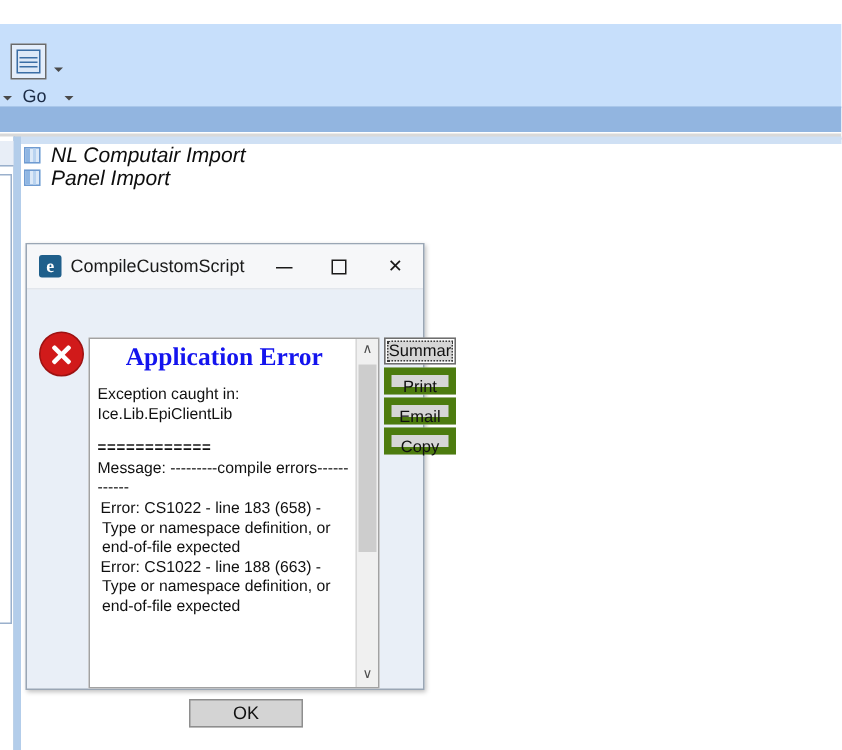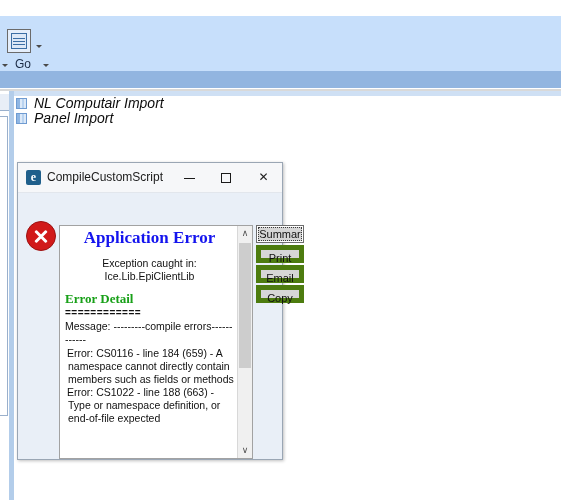--- a/index.html
+++ b/index.html
@@ -306,21 +306,20 @@
     font-size: 17px;
     font-weight: bold;
     font-family: "Liberation Serif", serif;
     line-height: 18px;
     margin: 0 0 10px 0;
     text-align: center;
   }
   #err-exception {
     font-size: 10.5px;
     margin: 0 0 9px 0;
-    text-align: center;
   }
   #err-detail-heading {
     color: #18a018;
     font-size: 13px;
     font-weight: bold;
     font-family: "Liberation Serif", serif;
     margin: 0 0 1px 0;
   }
   #err-rule {
     font-size: 10px;
@@ -475,39 +474,39 @@
       <div id="error-icon">
         <div class="circ"></div>
         <div class="x1"></div>
         <div class="x2"></div>
       </div>
 
       <div id="text-panel">
         <div id="text-content">
           <div id="err-heading">Application Error</div>
           <div id="err-exception">Exception caught in: Ice.Lib.EpiClientLib</div>
-          <div id="err-detail-heading">Error Detail</div>
           <div id="err-rule">============</div>
           <div id="err-message"><b>Message</b><span>: ---------compile errors------------</span></div>
-          <div class="err-line">Error: CS0116 - line 184 (659) - A namespace cannot directly contain members such as fields or methods</div>
+          <div class="err-line">Error: CS1022 - line 183 (658) - Type or namespace definition, or end-of-file expected</div>
           <div class="err-line">Error: CS1022 - line 188 (663) - Type or namespace definition, or end-of-file expected</div>
 
         </div>
 
         <div id="text-scrollbar">
           <div class="sb-arrow" id="sb-up">∧</div>
           <div id="sb-thumb"></div>
           <div class="sb-arrow" id="sb-down">∨</div>
         </div>
       </div>
 
       <div id="side-buttons">
         <div class="side-btn focused">Summar</div>
         <div class="side-btn">Print</div>
         <div class="side-btn">Email</div>
         <div class="side-btn">Copy</div>
       </div>
 
+      <div id="ok-button">OK</div>
 
     </div>
   </div>
 
 </div>
 
 </body></html>

